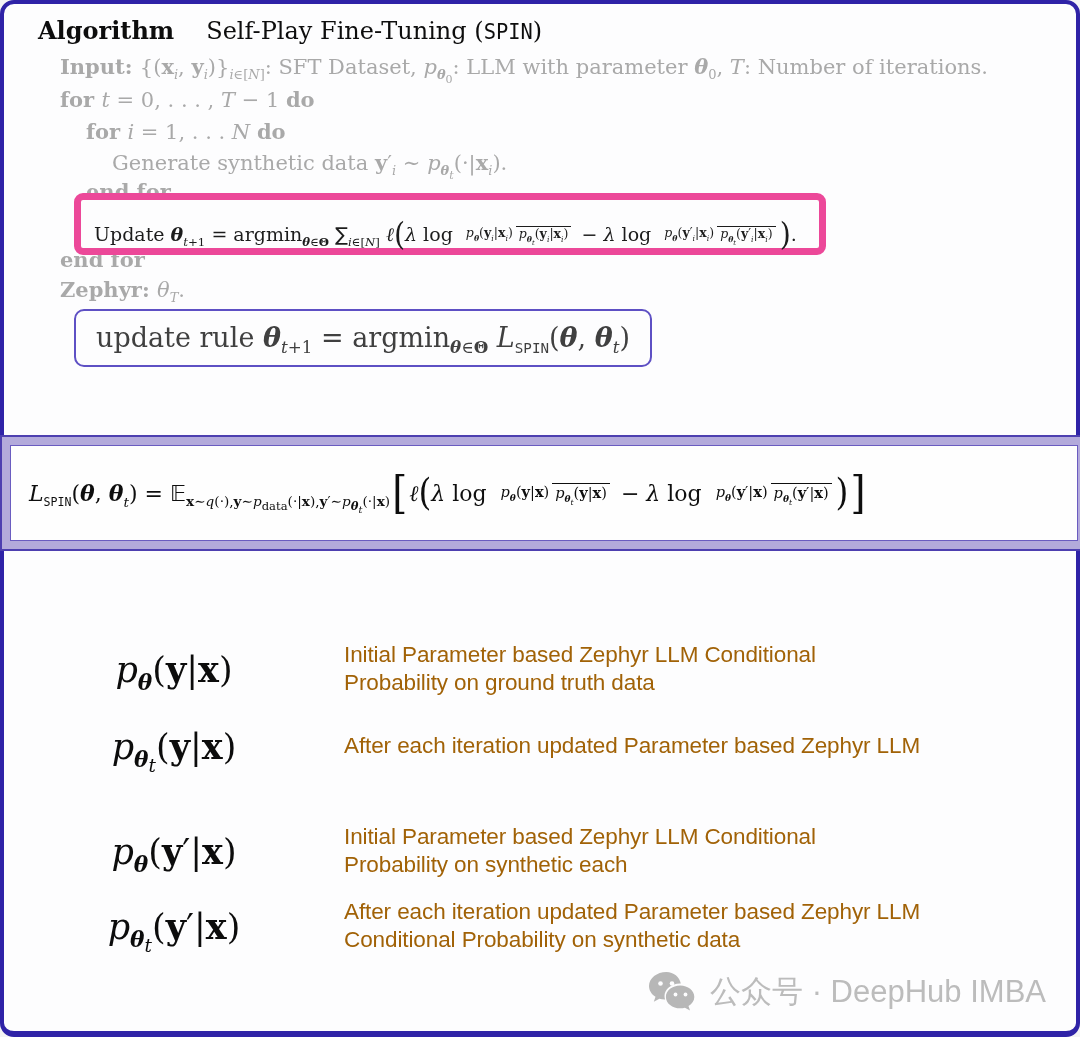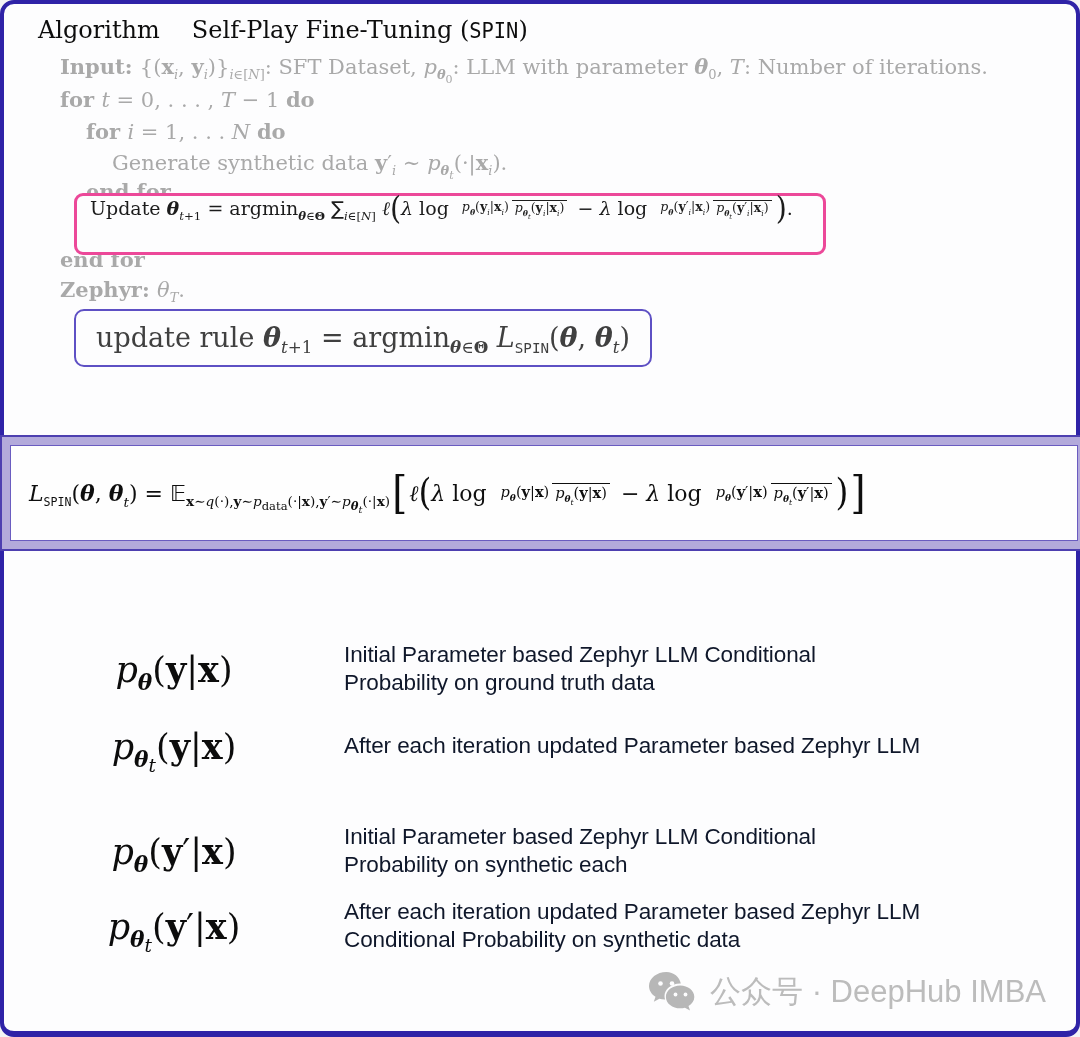--- a/index.html
+++ b/index.html
@@ -26,33 +26,33 @@
   .frac{display:inline-flex;flex-direction:row;text-align:center;vertical-align:middle;
         font-size:0.66em;line-height:1.18;margin:0 4px;position:relative;top:-2px;}
   .fnum{padding:0 3px;}
   .fden{border-top:1.5px solid currentColor;padding:0 3px;}
   .big{display:inline-block;font-size:1.5em;transform:scaleY(1.12);transform-origin:center;
        line-height:.9;vertical-align:-0.1em;}
   .Big{display:inline-block;font-size:1.75em;transform:scaleY(1.18);transform-origin:center;
        line-height:.9;vertical-align:-0.12em;margin:0 2px;}
   
   .algo-title{position:absolute;left:34px;top:12px;font-size:24px;color:#0d0d0d;white-space:nowrap;}
-  .algo-title .kw{font-weight:400;margin-right:32px;}
+  .algo-title .kw{font-weight:700;margin-right:32px;}
   .pl{position:absolute;font-size:21px;color:#a9a9a9;white-space:nowrap;}
   #ln-input{left:56px;top:50px;}
   #ln-for-outer{left:56px;top:83px;}
   #ln-for-inner{left:82px;top:115px;}
   #ln-generate{left:108px;top:146px;}
   #ln-endfor-inner{left:82px;top:175px;}
   #ln-endfor-outer{left:56px;top:243px;}
   #ln-output{left:56px;top:273px;}
   .update-box{
     position:absolute;left:70px;top:189px;width:752px;height:62px;box-sizing:border-box;
-    background:#fdfdfe;border:3px solid #ec4899;border-radius:9px;
-    display:flex;align-items:flex-start;padding:0 13px;
+    background:#fdfdfe;border:7px solid #ec4899;border-radius:9px;
+    display:flex;align-items:flex-end;padding:0 13px;
     font-size:19px;color:#1c1c1c;z-index:2;
   }
   .rule-box{
     position:absolute;left:70px;top:305px;box-sizing:border-box;
     background:#fdfdfe;border:2px solid #5e50c4;border-radius:10px;
     padding:11px 20px 12px 20px;font-size:27px;color:#404040;z-index:2;
   }
   
   .banner{
     position:absolute;left:-4px;top:431px;width:1088px;height:116px;box-sizing:border-box;
@@ -62,21 +62,21 @@
     flex:1;background:#fefefe;border:1px solid #6a5cc0;
     display:flex;align-items:center;padding:0 18px;
     font-size:22px;color:#0e0e0e;overflow:hidden;
   }
   
   .legend-row{position:absolute;left:0;width:1072px;min-height:58px;display:flex;align-items:center;}
   #lr-1{top:636px;} #lr-2{top:713px;} #lr-3{top:818px;} #lr-4{top:893px;}
   .legend-sym{width:340px;text-align:center;font-size:35px;color:#0c0c0c;}
   .legend-desc{
     font-family:"Liberation Sans","DejaVu Sans",sans-serif;
-    font-size:22.5px;color:#0f172a;line-height:1.24;letter-spacing:-0.1px;
+    font-size:22.5px;color:#a16207;line-height:1.24;letter-spacing:-0.1px;
   }
   .legend-desc div{white-space:nowrap;}
   
   .watermark{
     position:absolute;right:30px;top:966px;display:flex;align-items:center;gap:12px;
     color:#bcbcbc;font-family:"Liberation Sans","DejaVu Sans",sans-serif;font-size:31px;
     white-space:nowrap;z-index:1;
   }
 </style>
 </head>

